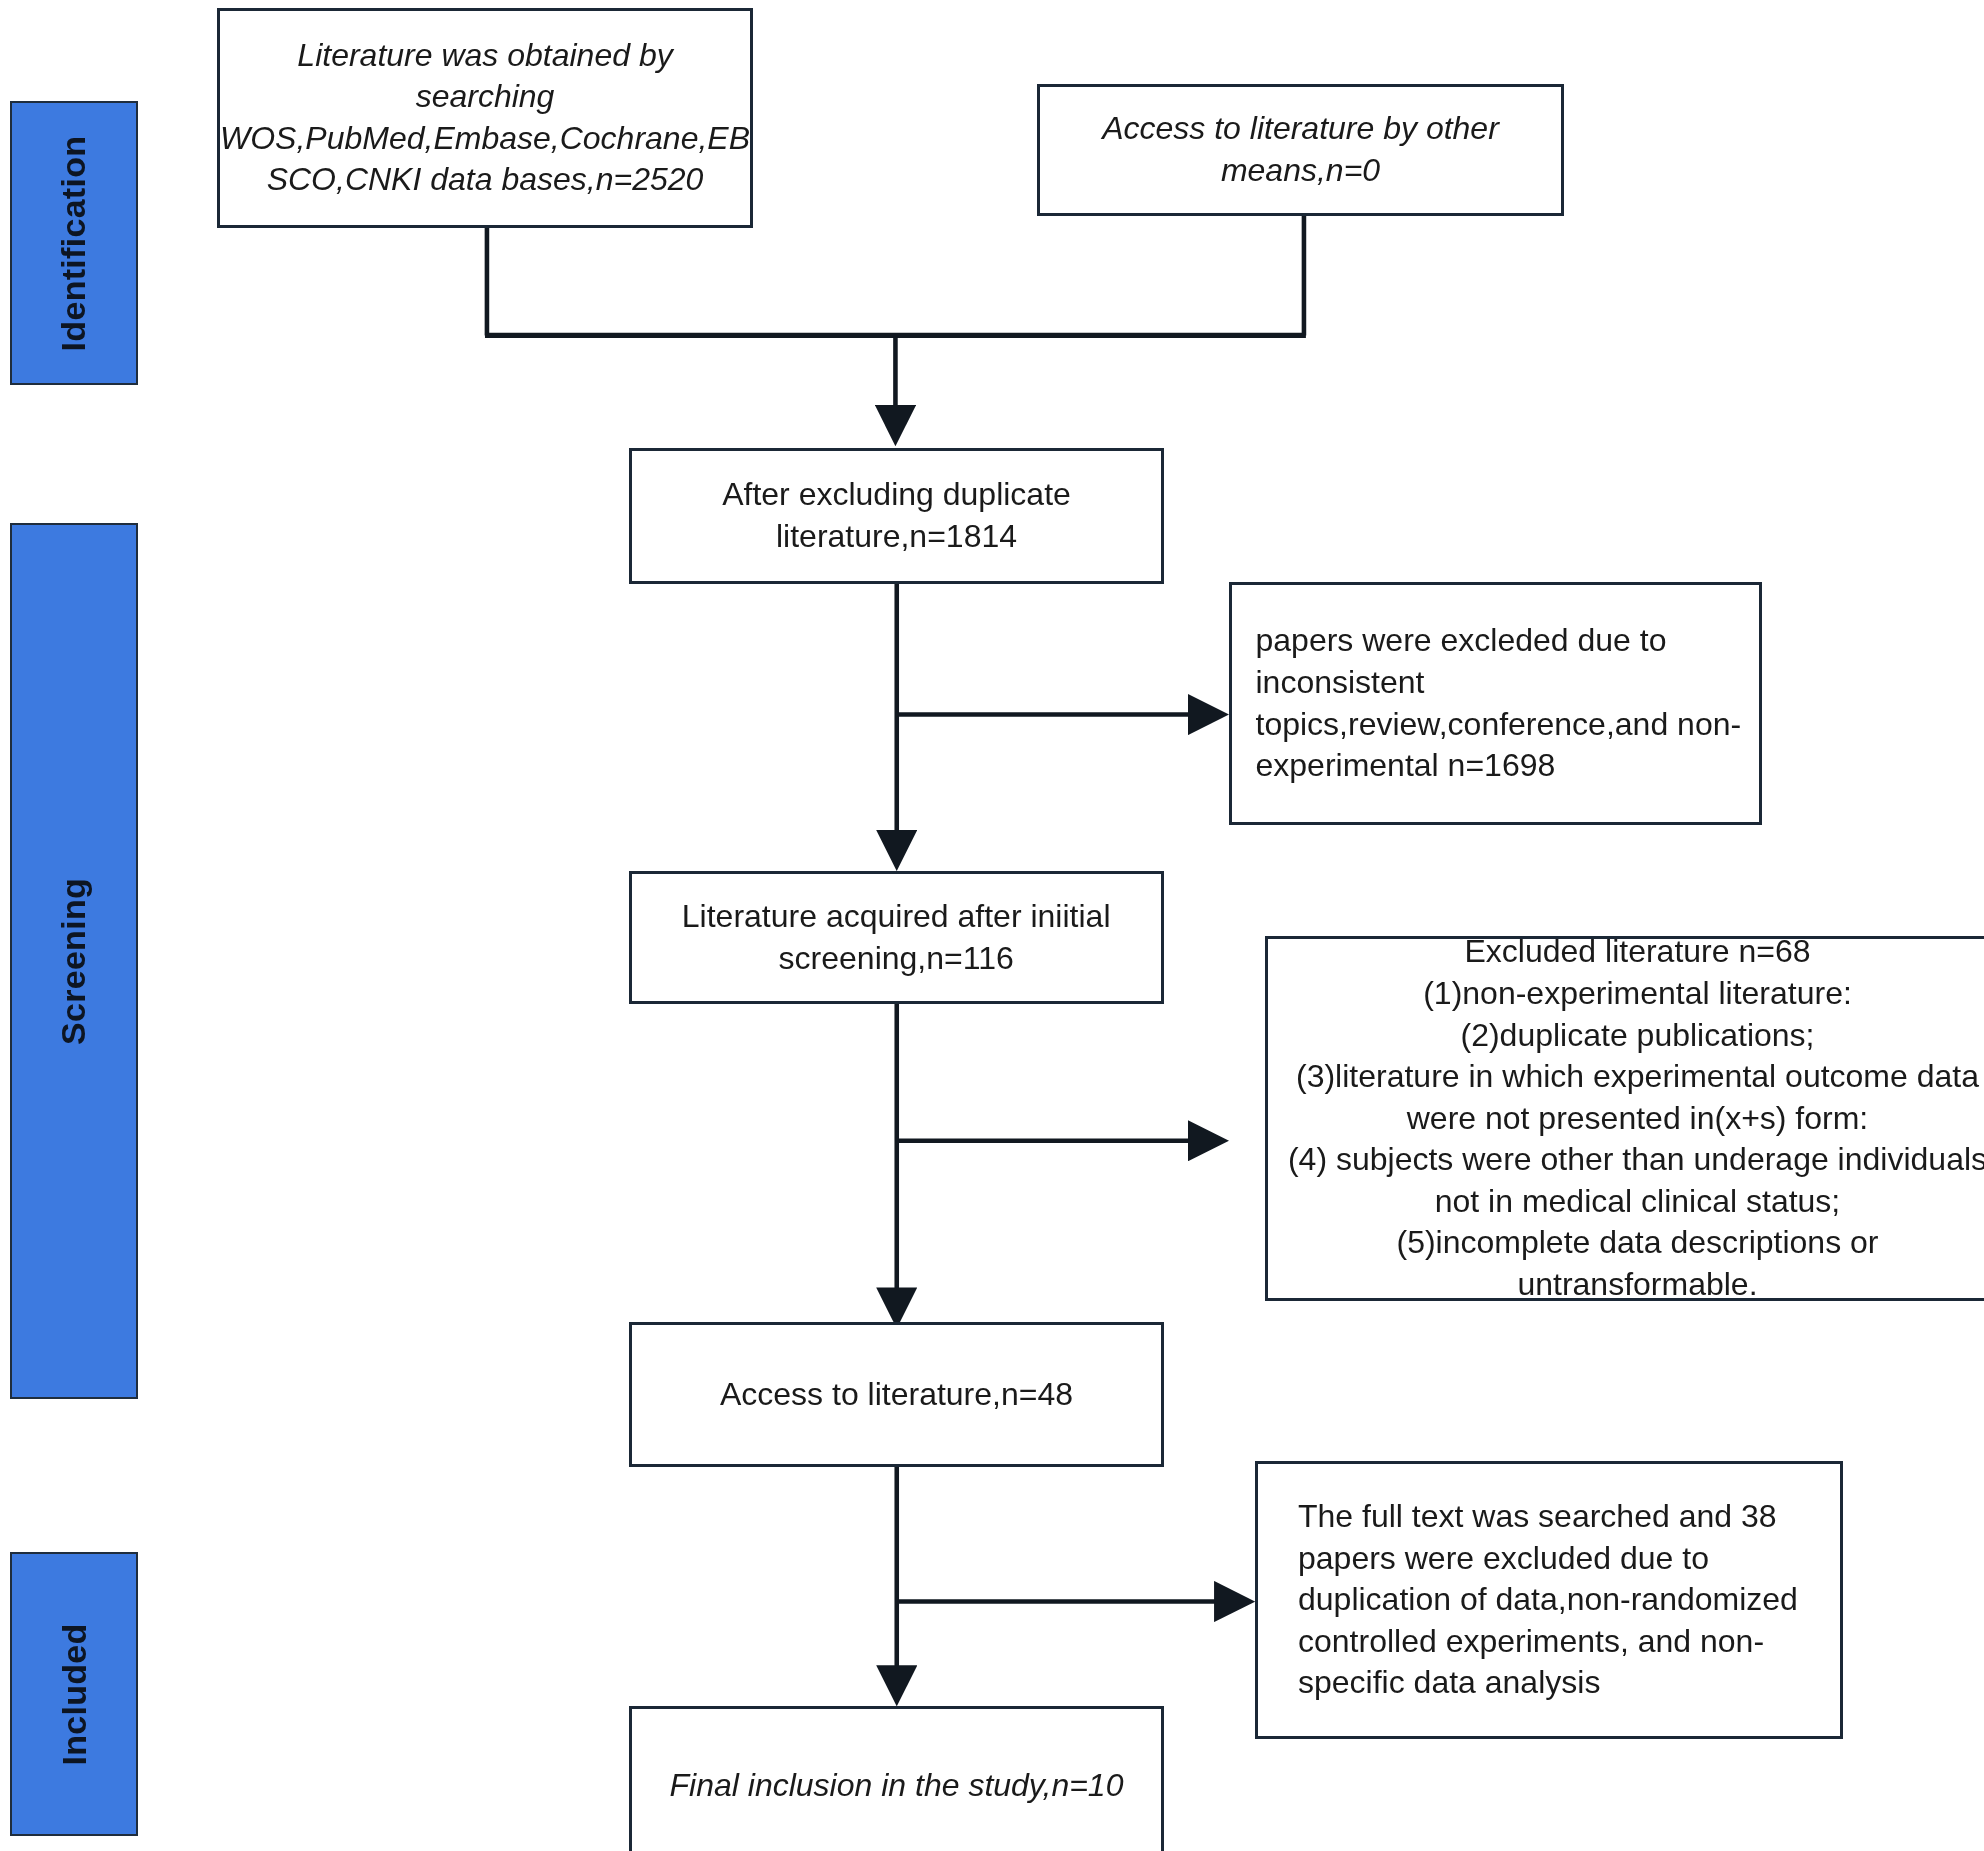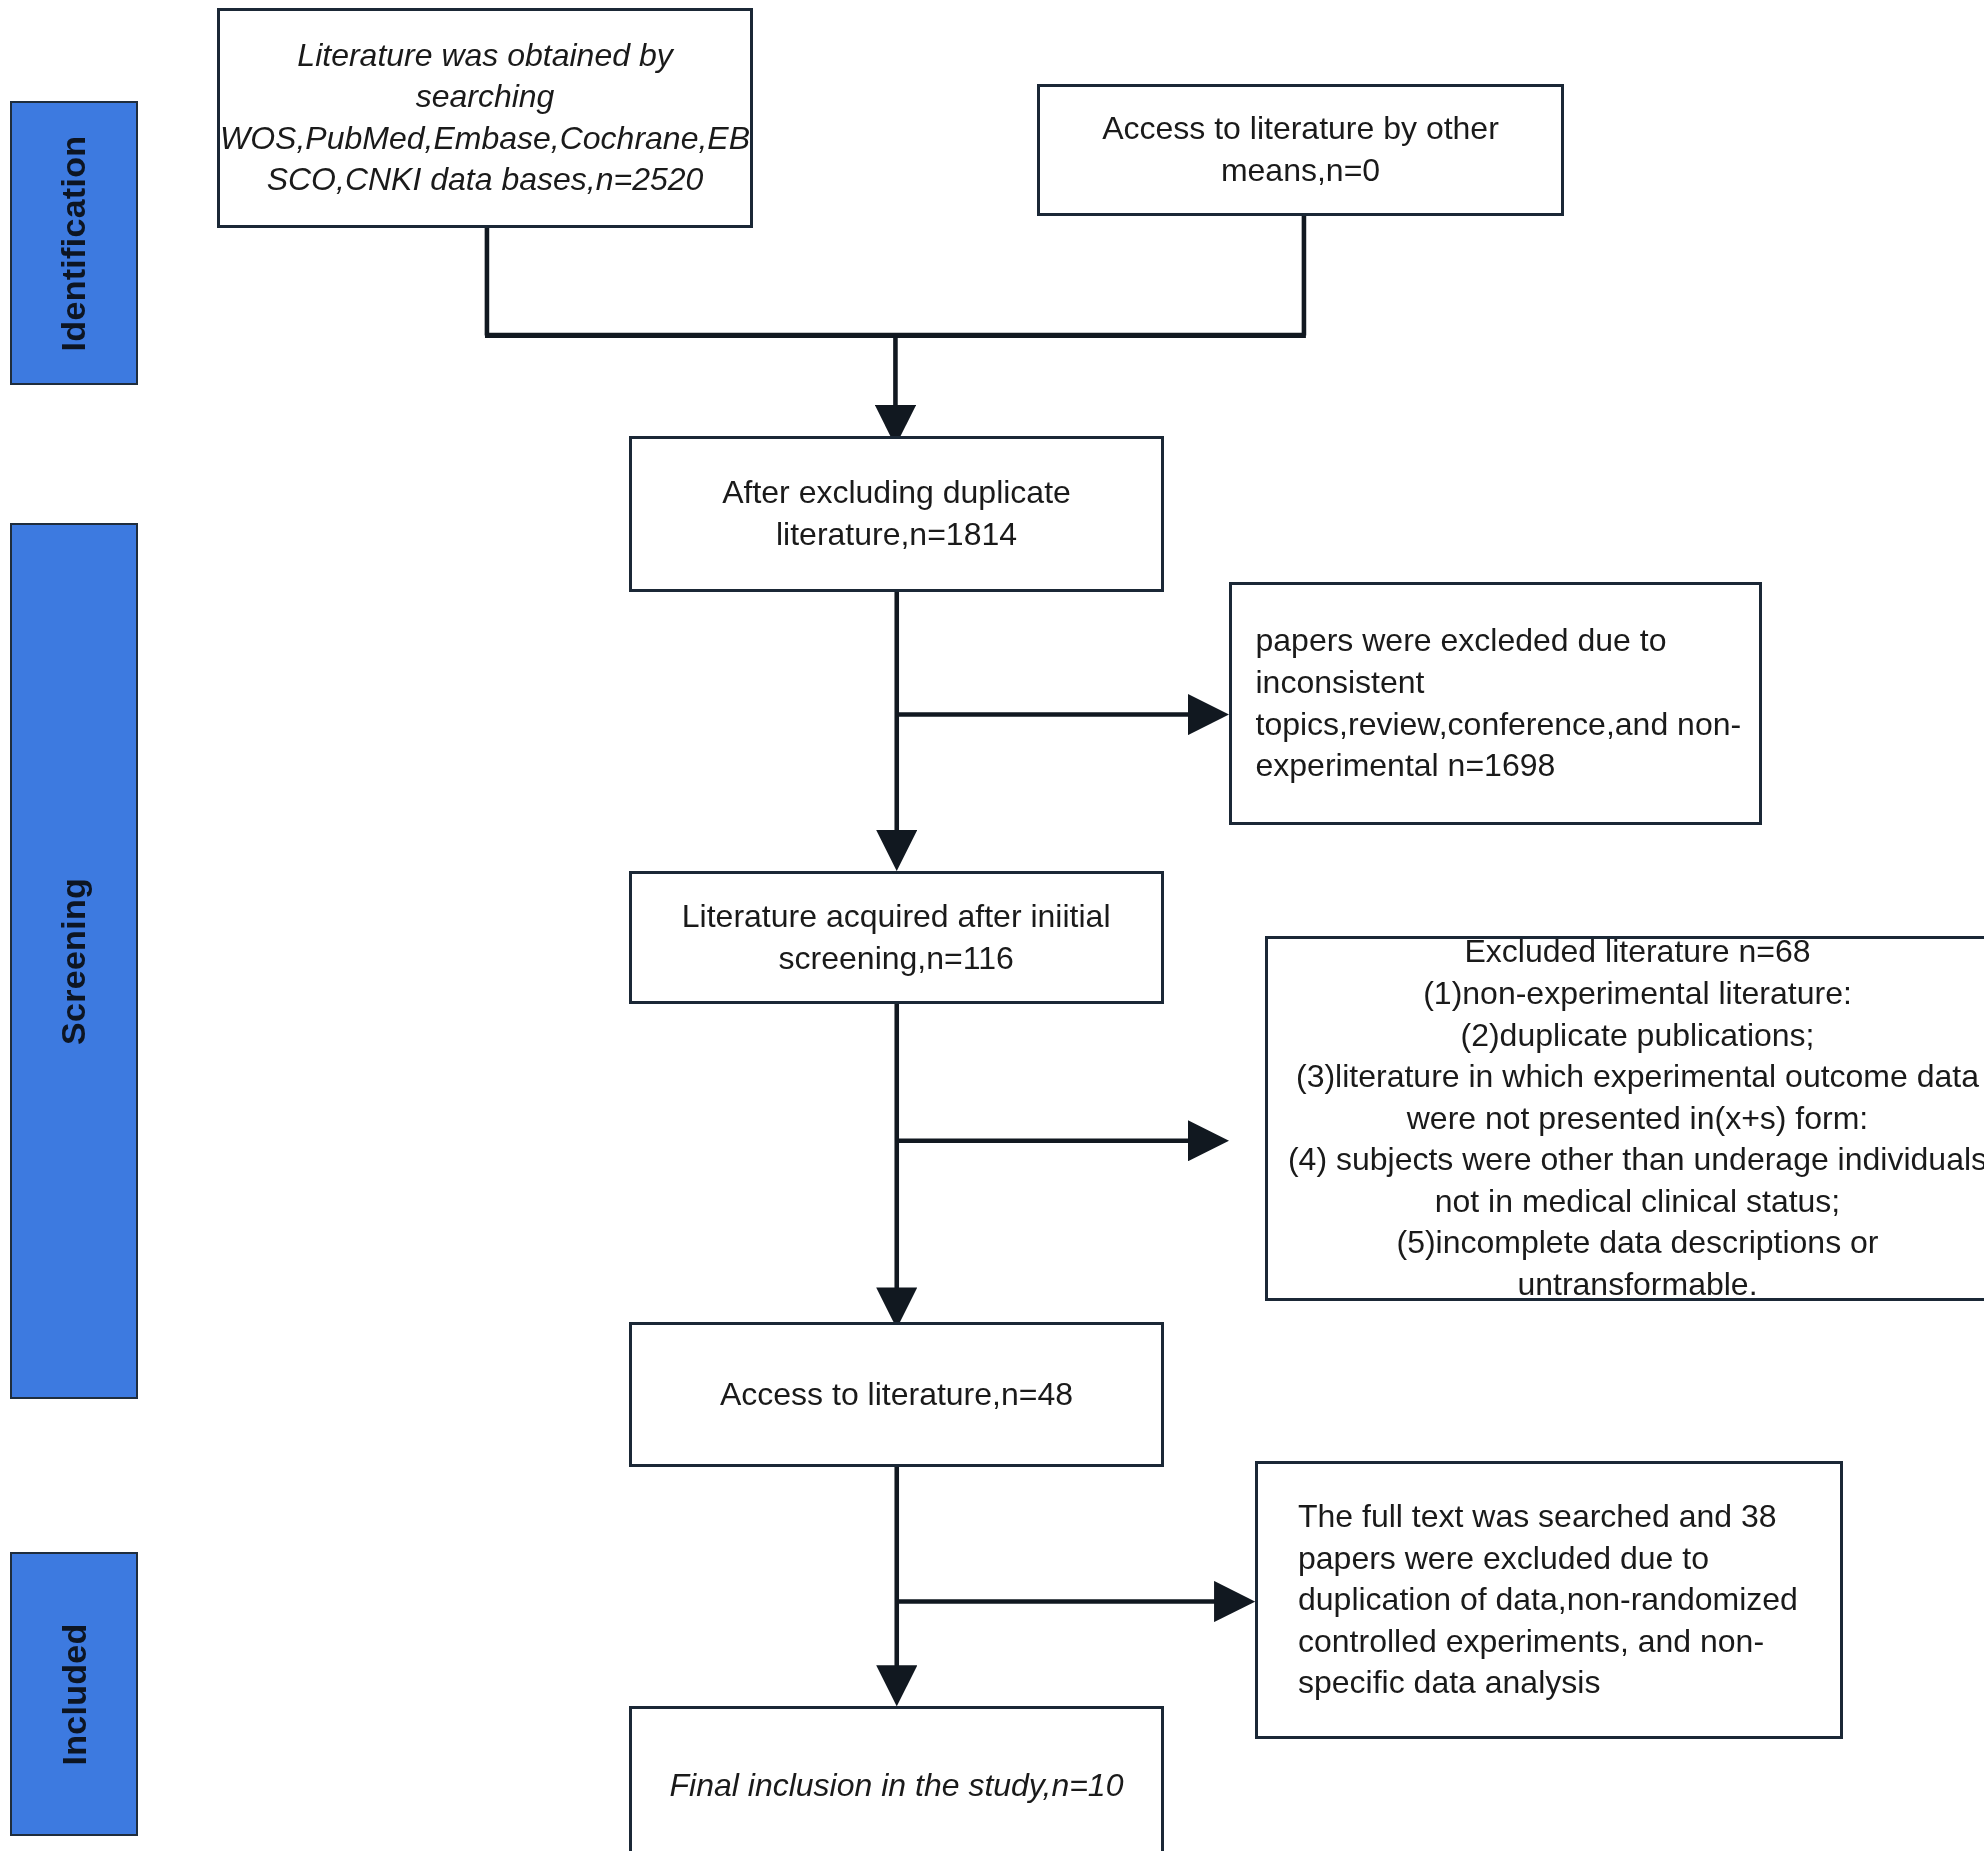--- a/index.html
+++ b/index.html
@@ -106,26 +106,26 @@
     <span class="stage-label">Included</span>
   </div>
 
   <div class="flow-box" style="left:217px; top:7.8px; width:536px; height:220px;font-style:italic;">
     <span class="box-text">Literature was obtained by
 searching
 WOS,PubMed,Embase,Cochrane,EB
 SCO,CNKI data bases,n=2520</span>
   </div>
 
-  <div class="flow-box" style="left:1037px; top:84px; width:527px; height:132px;">
+  <div class="flow-box" style="left:1037px; top:84px; width:527px; height:132px;font-style:italic;">
     <span class="box-text">Access to literature by other
 means,n=0</span>
   </div>
 
-  <div class="flow-box" style="left:629px; top:436px; width:535px; height:156px;">
+  <div class="flow-box" style="left:629px; top:448px; width:535px; height:136px;">
     <span class="box-text">After excluding duplicate
 literature,n=1814</span>
   </div>
 
   <div class="flow-box align-left" style="left:1229px; top:582px; width:533px; height:243px; padding-left:23.5px;">
     <span class="box-text">papers were excleded due to
 inconsistent
 topics,review,conference,and non-
 experimental n=1698</span>
   </div>

